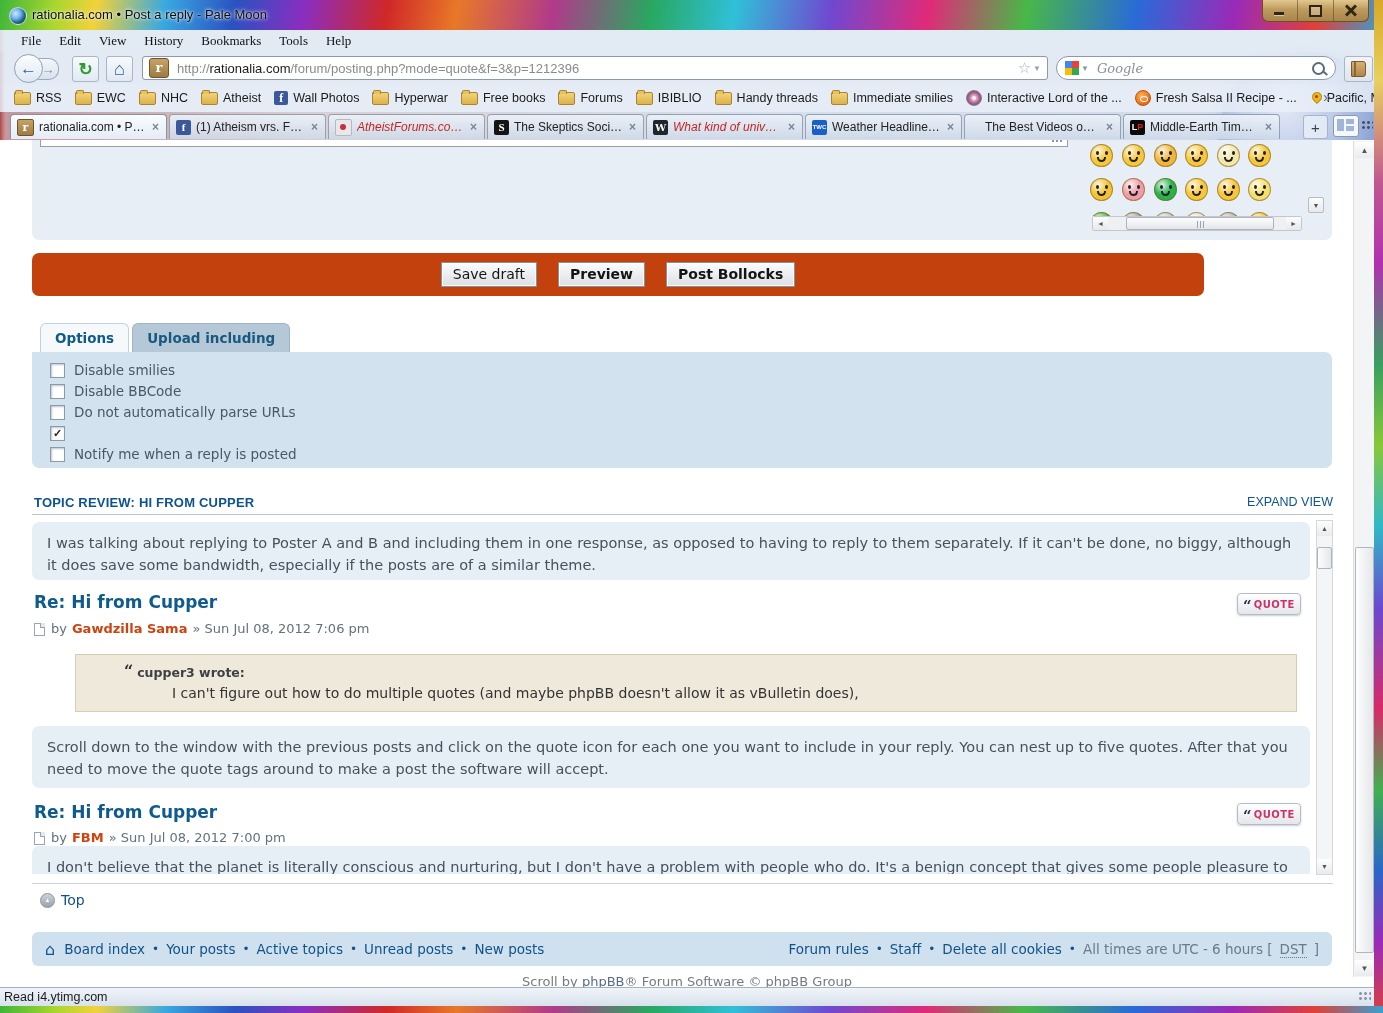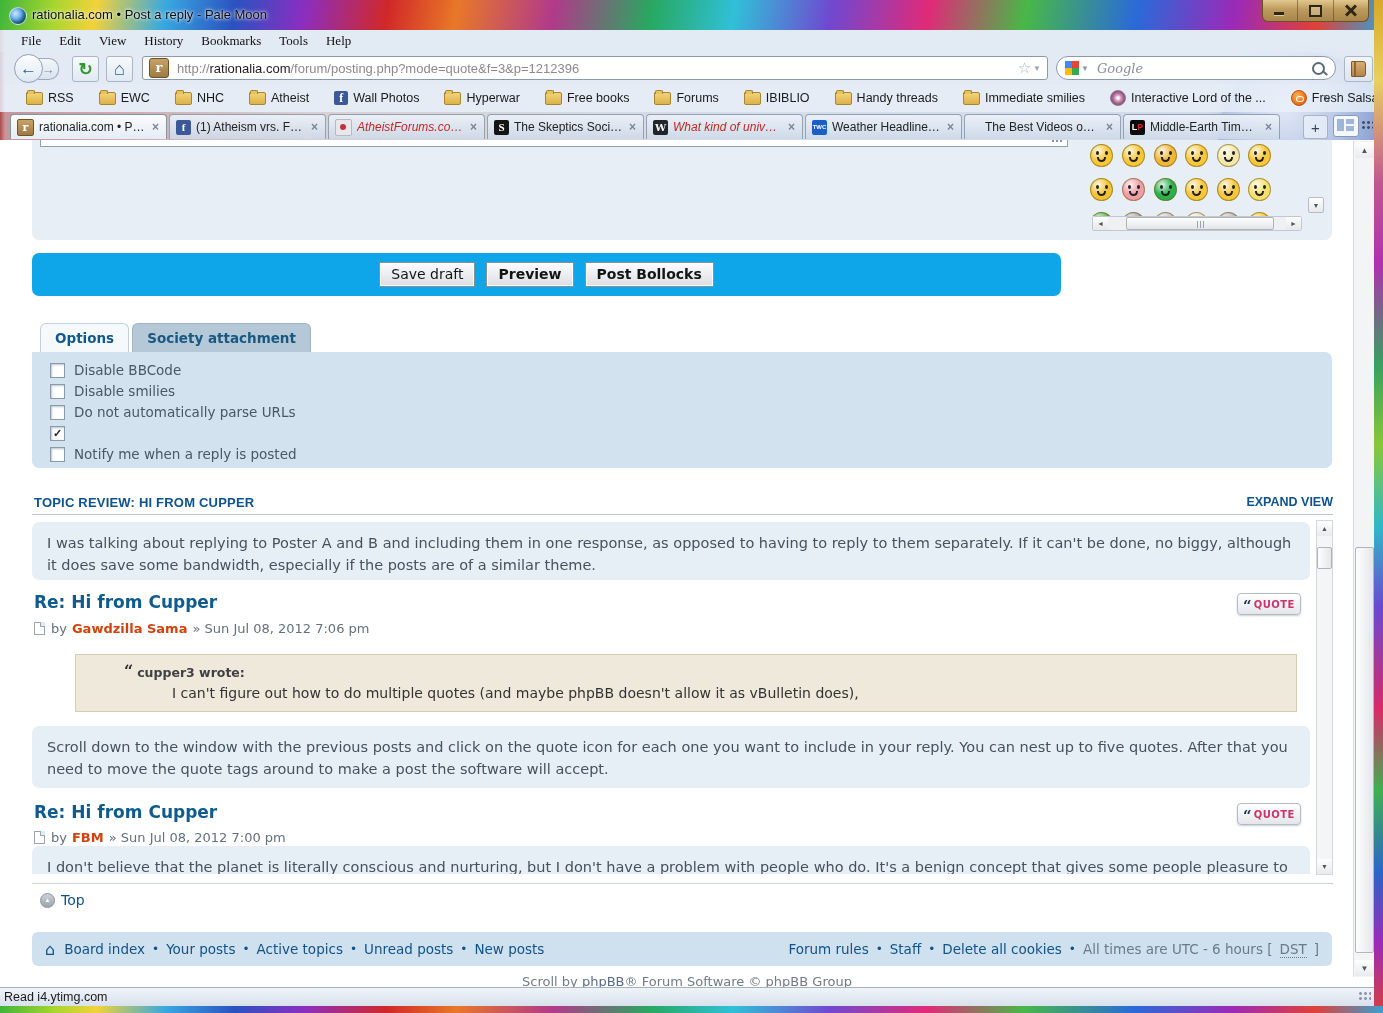--- a/index.html
+++ b/index.html
@@ -69,21 +69,21 @@
   .sengine-drop{font-size:8px;color:#8a98a6;margin-right:6px;}
   .search-input{flex:1;border:none;outline:none;font-size:13px;font-style:italic;color:#555;background:transparent;font-family:"DejaVu Serif",serif;}
   .search-input::placeholder{color:#8a8f98;font-style:italic;}
   .lens{width:9px;height:9px;border:2px solid #5a6a7a;border-radius:50%;position:relative;margin-right:2px;}
   .lens::after{content:"";position:absolute;left:8px;top:8px;width:6px;height:2px;background:#5a6a7a;transform:rotate(40deg);}
   .bookbtn{top:4px;left:1344px;width:27px;height:24px;border-radius:3px;background:linear-gradient(#f2f5f9,#dde5ef);border:1px solid #a8b6c6;}
   .bookicon{position:absolute;left:6px;top:4px;width:13px;height:14px;background:linear-gradient(#d8b070,#b5854a);border:1px solid #7a5c30;border-radius:1px 3px 3px 1px;}
   .bookicon::before{content:"";position:absolute;left:2px;top:0;bottom:0;width:2px;background:#8a6838;}
 
   
-  .bm{display:flex;align-items:center;margin-right:13px;cursor:default;margin-left:12px;}
+  .bm{display:flex;align-items:center;margin-right:13px;cursor:default;}
   .bm-label{font-size:12.5px;color:#1a1a1a;margin-left:5px;white-space:nowrap;}
   .folder{width:15px;height:11px;background:linear-gradient(#f2d37a,#dcb249);border:1px solid #a8852e;border-radius:1px 2px 2px 2px;position:relative;}
   .folder::before{content:"";position:absolute;left:0;top:-3px;width:6px;height:3px;background:#e7c25e;border:1px solid #a8852e;border-bottom:none;border-radius:2px 2px 0 0;}
   .fbicon{width:14px;height:14px;background:#3b5998;border-radius:2px;color:#fff;font-weight:bold;font-size:12px;line-height:14px;text-align:center;font-family:"Liberation Serif",serif;}
   .spiral{width:14px;height:14px;border-radius:50%;background:radial-gradient(circle at 50% 50%,#fff 10%,#d89ab8 30%,#9a5a88 60%,#6a3a60 100%);border:1px solid #8a7a8a;}
   .arcircle{width:14px;height:14px;border-radius:50%;background:radial-gradient(circle at 40% 35%,#ffb058,#e86a10 70%);border:1px solid #b85408;position:relative;}
   .arcircle::after{content:"";position:absolute;left:4px;top:5px;width:6px;height:4px;border:1px solid #fff;border-radius:50%;}
   .mappin{width:12px;height:12px;position:relative;}
   .mappin::before{content:"";position:absolute;left:2px;top:0;width:8px;height:8px;border-radius:50% 50% 50% 0;transform:rotate(-45deg);background:#e8b818;border:1px solid #b88a10;}
   .mappin::after{content:"";position:absolute;left:5px;top:3px;width:3px;height:3px;border-radius:50%;background:#c03028;}
@@ -130,44 +130,44 @@
   .smiley::before{content:"";position:absolute;top:6px;left:5px;width:3px;height:4px;border-radius:50%;background:#222;box-shadow:9px 0 0 #222;}
   .smiley::after{content:"";position:absolute;left:6px;top:12px;width:9px;height:5px;border:2px solid #222;border-top:none;border-radius:0 0 8px 8px;box-sizing:border-box;}
   .sm-downbtn{position:absolute;left:1276px;top:57px;width:14px;height:14px;background:linear-gradient(#fdfdfd,#e6e8eb);border:1px solid #b6bcc4;border-radius:2px;
     font-size:7px;color:#555;display:flex;align-items:center;justify-content:center;}
   .hscroll{position:absolute;left:1060px;top:76px;width:210px;height:15px;background:#eef0f2;border:1px solid #c4c8ce;border-radius:2px;display:flex;align-items:center;box-sizing:border-box;}
   .hs-btn{width:15px;height:13px;font-size:7px;color:#555;display:flex;align-items:center;justify-content:center;background:linear-gradient(#fdfdfd,#e6e8eb);}
   .hs-track{flex:1;position:relative;height:13px;}
   .hs-thumb{position:absolute;left:18px;top:0;width:148px;height:13px;background:linear-gradient(#fdfdfd,#e3e6ea);border:1px solid #aeb4bc;border-radius:2px;box-sizing:border-box;}
   .hs-thumb::after{content:"";position:absolute;left:50%;top:3px;width:1px;height:7px;background:#9aa2ac;box-shadow:-3px 0 0 #9aa2ac,3px 0 0 #9aa2ac;}
 
-  .buttons-panel{left:32px;top:113px;width:1029px;height:43px;background:#0ea5e9;display:flex;align-items:center;justify-content:center;gap:11px;}
+  .buttons-panel{left:32px;top:113px;width:1172px;height:43px;background:#c2410c;display:flex;align-items:center;justify-content:center;gap:21px;}
   .fbtn{font-family:"DejaVu Sans",sans-serif;font-size:14px;color:#141414;background:linear-gradient(#fbfcfd,#dcdfe3);
     border:1px solid #879097;box-shadow:inset 0 0 0 1px #fff;padding:3px 11px 4px;cursor:pointer;}
   .fbtn.strong{font-weight:bold;}
 
   .opt-tabs{position:absolute;left:40px;top:183px;display:flex;gap:3px;z-index:2;}
   .opt-tab{height:29px;box-sizing:border-box;padding:6px 14px 0;border-radius:6px 6px 0 0;font-size:13.5px;font-weight:bold;cursor:pointer;font-family:"DejaVu Sans",sans-serif;}
   .opt-tab.active{background:#f6f9fc;color:#0f5a8d;border:1px solid #c2d1de;border-bottom:none;}
   .opt-tab.inactive{background:#b5c8d8;color:#19587f;border:1px solid #9fb4c6;border-bottom:none;}
   .options-panel{left:32px;top:212px;width:1300px;height:116px;background:#d2e2ef;border-radius:0 7px 7px 7px;padding:11px 0 0 18px;box-sizing:border-box;}
   .chk-row{display:flex;align-items:center;margin-bottom:7px;height:14px;}
   .chk{width:13px;height:13px;background:#fff;border:1px solid #8b9aa8;box-shadow:inset 1px 1px 2px rgba(120,140,160,.5);
     font-size:11px;line-height:12px;text-align:center;color:#2a2a2a;font-weight:bold;cursor:pointer;}
   .chk-label{margin-left:9px;font-family:"DejaVu Sans",sans-serif;font-size:13.5px;color:#4a5866;}
 
   .tr-heading{position:absolute;left:34px;top:355px;font-size:13px;font-weight:bold;color:#0d5390;letter-spacing:.2px;font-family:"Liberation Sans",sans-serif;}
-  .tr-expand{position:absolute;right:41px;top:355px;font-size:12.5px;font-weight:bold;color:#0d5390;cursor:pointer;}
+  .tr-expand{position:absolute;right:41px;top:355px;font-size:12.5px;font-weight:normal;color:#0d5390;cursor:pointer;}
   .tr-divider{position:absolute;left:32px;top:374px;width:1301px;border-top:1px solid #b9c7d4;}
 
   .review{position:absolute;left:32px;top:380px;width:1278px;height:354px;overflow:hidden;font-family:"DejaVu Sans",sans-serif;}
   .postbox{position:absolute;left:0;width:1278px;background:#e7eff6;border-radius:7px;box-sizing:border-box;
     padding:10px 15px;font-size:14.5px;line-height:22px;color:#45525d;}
   .post-title{position:absolute;left:2px;font-size:17px;font-weight:bold;color:#0f5b8e;cursor:pointer;font-family:"DejaVu Sans",sans-serif;}
-  .byline{position:absolute;left:2px;display:flex;align-items:center;font-size:13px;color:#62717c;}
+  .byline{position:absolute;left:2px;display:flex;align-items:flex-end;font-size:13px;color:#62717c;}
   .pagemini{width:9px;height:11px;background:#fff;border:1px solid #98a6b2;margin-right:6px;position:relative;}
   .pagemini::after{content:"";position:absolute;right:-1px;top:-1px;width:4px;height:4px;background:#dfeaf3;border-left:1px solid #98a6b2;border-bottom:1px solid #98a6b2;}
   .byline b{color:#d1430e;margin:0 5px;cursor:pointer;}
   .quote-btn{position:absolute;left:1205px;width:62px;height:20px;border:1px solid #b3bcc6;border-radius:4px;
     background:linear-gradient(#ffffff,#e4e6ea);display:flex;align-items:center;justify-content:center;gap:2px;cursor:pointer;
     box-shadow:0 1px 2px rgba(100,110,130,.35);}
   .quote-btn .q{font-family:"DejaVu Serif",serif;font-weight:bold;color:#1d2c4c;font-size:15px;line-height:10px;margin-top:4px;}
   .quote-btn .lbl{font-size:10px;font-weight:bold;color:#cc3366;letter-spacing:.5px;}
   .quotebox{position:absolute;left:43px;width:1222px;height:58px;background:#eee9da;border:1px solid #d4cfb4;box-sizing:border-box;padding:7px 12px;}
   .quotebox .qhead{font-size:12.5px;font-weight:bold;color:#3f4044;}
@@ -420,30 +420,30 @@
     </div>
 
     <div class="buttons-panel abs panel">
       <button class="fbtn">Save draft</button>
       <button class="fbtn strong">Preview</button>
       <button class="fbtn strong">Post Bollocks</button>
     </div>
 
     <div class="opt-tabs">
       <span class="opt-tab active">Options</span>
-      <span class="opt-tab inactive">Society attachment</span>
+      <span class="opt-tab inactive">Upload including</span>
     </div>
     <div class="options-panel abs panel">
       <div class="chk-row">
         <span class="chk"></span>
-        <span class="chk-label">Disable BBCode</span>
+        <span class="chk-label">Disable smilies</span>
       </div>
       <div class="chk-row">
         <span class="chk"></span>
-        <span class="chk-label">Disable smilies</span>
+        <span class="chk-label">Disable BBCode</span>
       </div>
       <div class="chk-row">
         <span class="chk"></span>
         <span class="chk-label">Do not automatically parse URLs</span>
       </div>
       <div class="chk-row">
         <span class="chk">✓</span>
       </div>
       <div class="chk-row">
         <span class="chk"></span>

